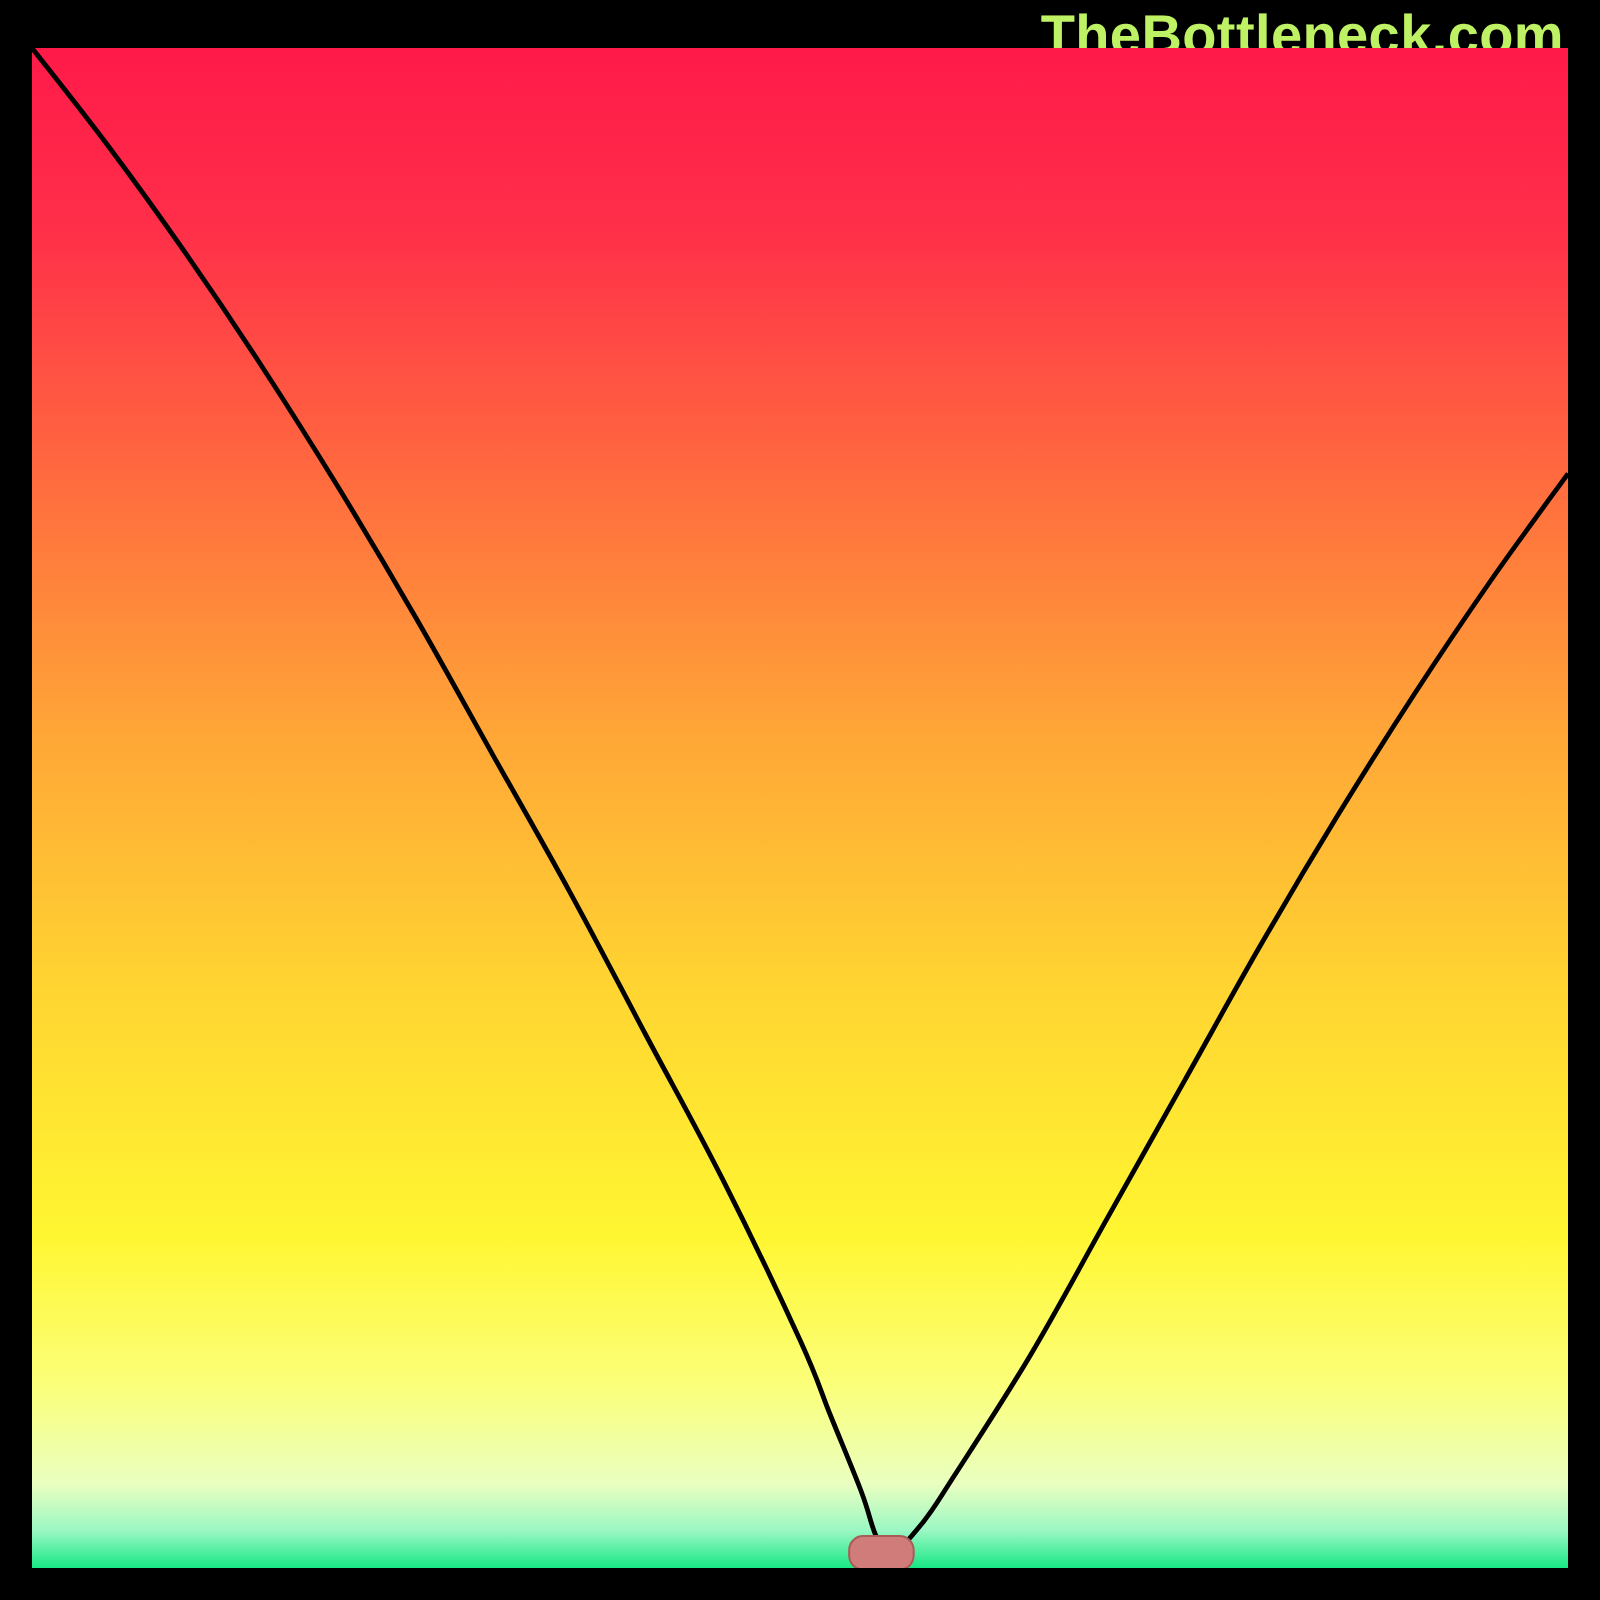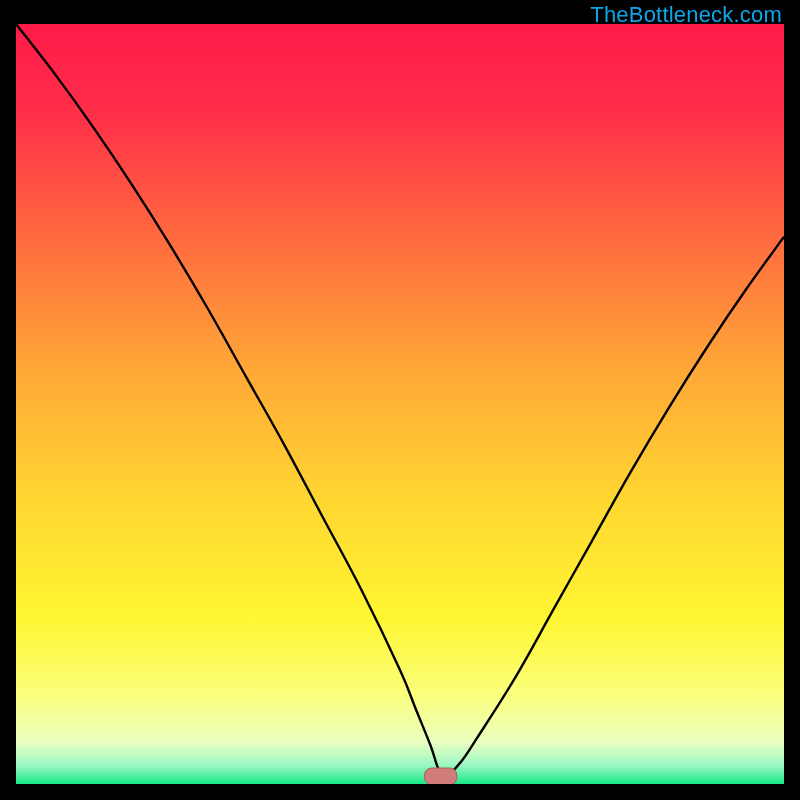--- a/index.html
+++ b/index.html
@@ -23,24 +23,24 @@
     position: absolute;
     left: 0;
     top: 0;
     width: 768px;
     height: 760px;
   }
   .watermark {
     position: absolute;
     top: 2px;
     right: 18px;
-    color: #0ea5e9;
-    font-size: 22px;
+    color: #bef264;
+    font-size: 28px;
     letter-spacing: 0.2px;
-    font-weight: 400;
+    font-weight: 700;
     user-select: none;
   }
 </style>
 </head>
 <body>
 
 <div class="watermark">TheBottleneck.com</div>
 
 <div class="frame">
   <svg class="plot" viewBox="0 0 768 760" preserveAspectRatio="none">

